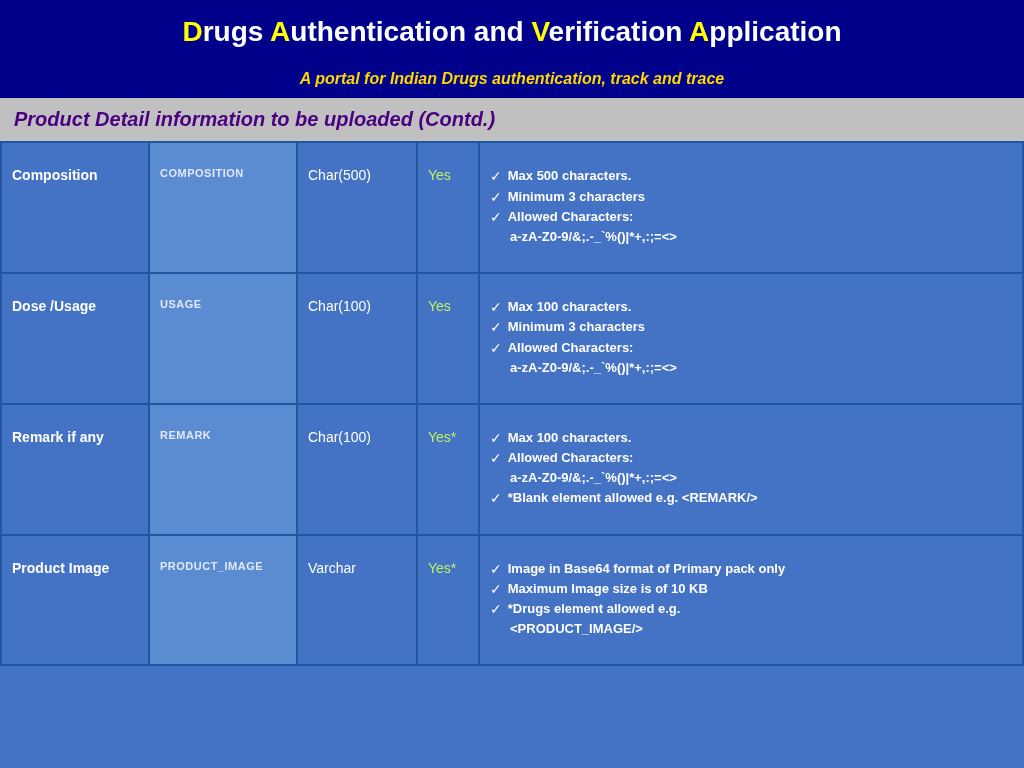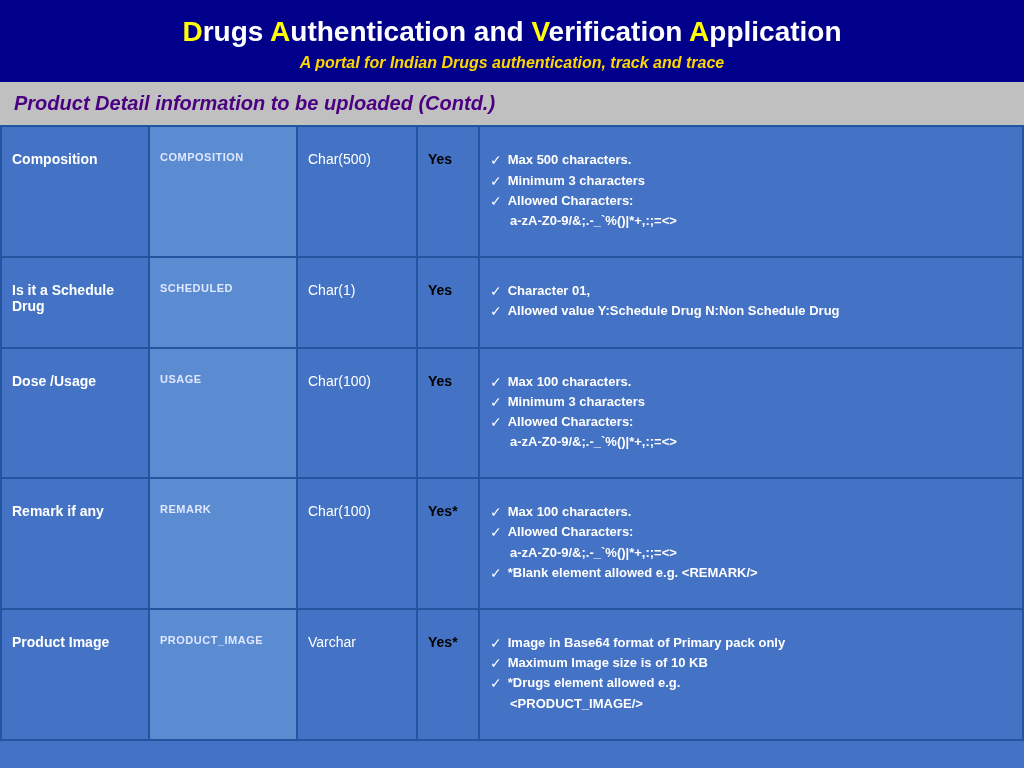--- a/index.html
+++ b/index.html
@@ -24,21 +24,21 @@
       line-height: 1.3;
     }
     .header-title .d, .header-title .a1, .header-title .v, .header-title .a2 {
       color: #ffff00;
     }
     .header-subtitle {
       color: #ffd700;
       font-size: 16px;
       font-weight: bold;
       font-style: italic;
-      margin-top: 4px;
+      margin-top: 20px;
     }
 
     
     .section-title-bar {
       background: #c0c0c0;
       padding: 10px 14px;
     }
     .section-title {
       color: #4b0082;
       font-size: 20px;
@@ -74,22 +74,22 @@
     }
     .col-type {
       background: #4472c4;
       color: white;
       font-weight: normal;
       font-size: 14px;
       width: 120px;
     }
     .col-req {
       background: #4472c4;
-      color: #000000;
-      font-weight: bold;
+      color: #bef264;
+      font-weight: normal;
       font-size: 14px;
       width: 62px;
     }
     .col-rules {
       background: #4472c4;
       color: white;
       font-size: 13px;
       width: auto;
     }
 
@@ -146,36 +146,20 @@
             <span class="checkmark">✓</span>
             <span class="rule-text">Allowed   Characters:</span>
           </div>
           <div class="rule-item">
             <span style="width: 20px; flex-shrink: 0;"></span>
             <span class="rule-text">a-zA-Z0-9/&amp;;.-_`%()|*+,:;=&lt;&gt;</span>
           </div>
         </td>
       </tr>
       <tr>
-        <td class="col-field">Is it a Schedule Drug</td>
-        <td class="col-tag">SCHEDULED</td>
-        <td class="col-type">Char(1)</td>
-        <td class="col-req">Yes</td>
-        <td class="col-rules">
-          <div class="rule-item">
-            <span class="checkmark">✓</span>
-            <span class="rule-text">Character 01,</span>
-          </div>
-          <div class="rule-item">
-            <span class="checkmark">✓</span>
-            <span class="rule-text">Allowed value Y:Schedule Drug N:Non Schedule Drug</span>
-          </div>
-        </td>
-      </tr>
-      <tr>
         <td class="col-field">Dose /Usage</td>
         <td class="col-tag">USAGE</td>
         <td class="col-type">Char(100)</td>
         <td class="col-req">Yes</td>
         <td class="col-rules">
           <div class="rule-item">
             <span class="checkmark">✓</span>
             <span class="rule-text">Max 100 characters.</span>
           </div>
           <div class="rule-item">

